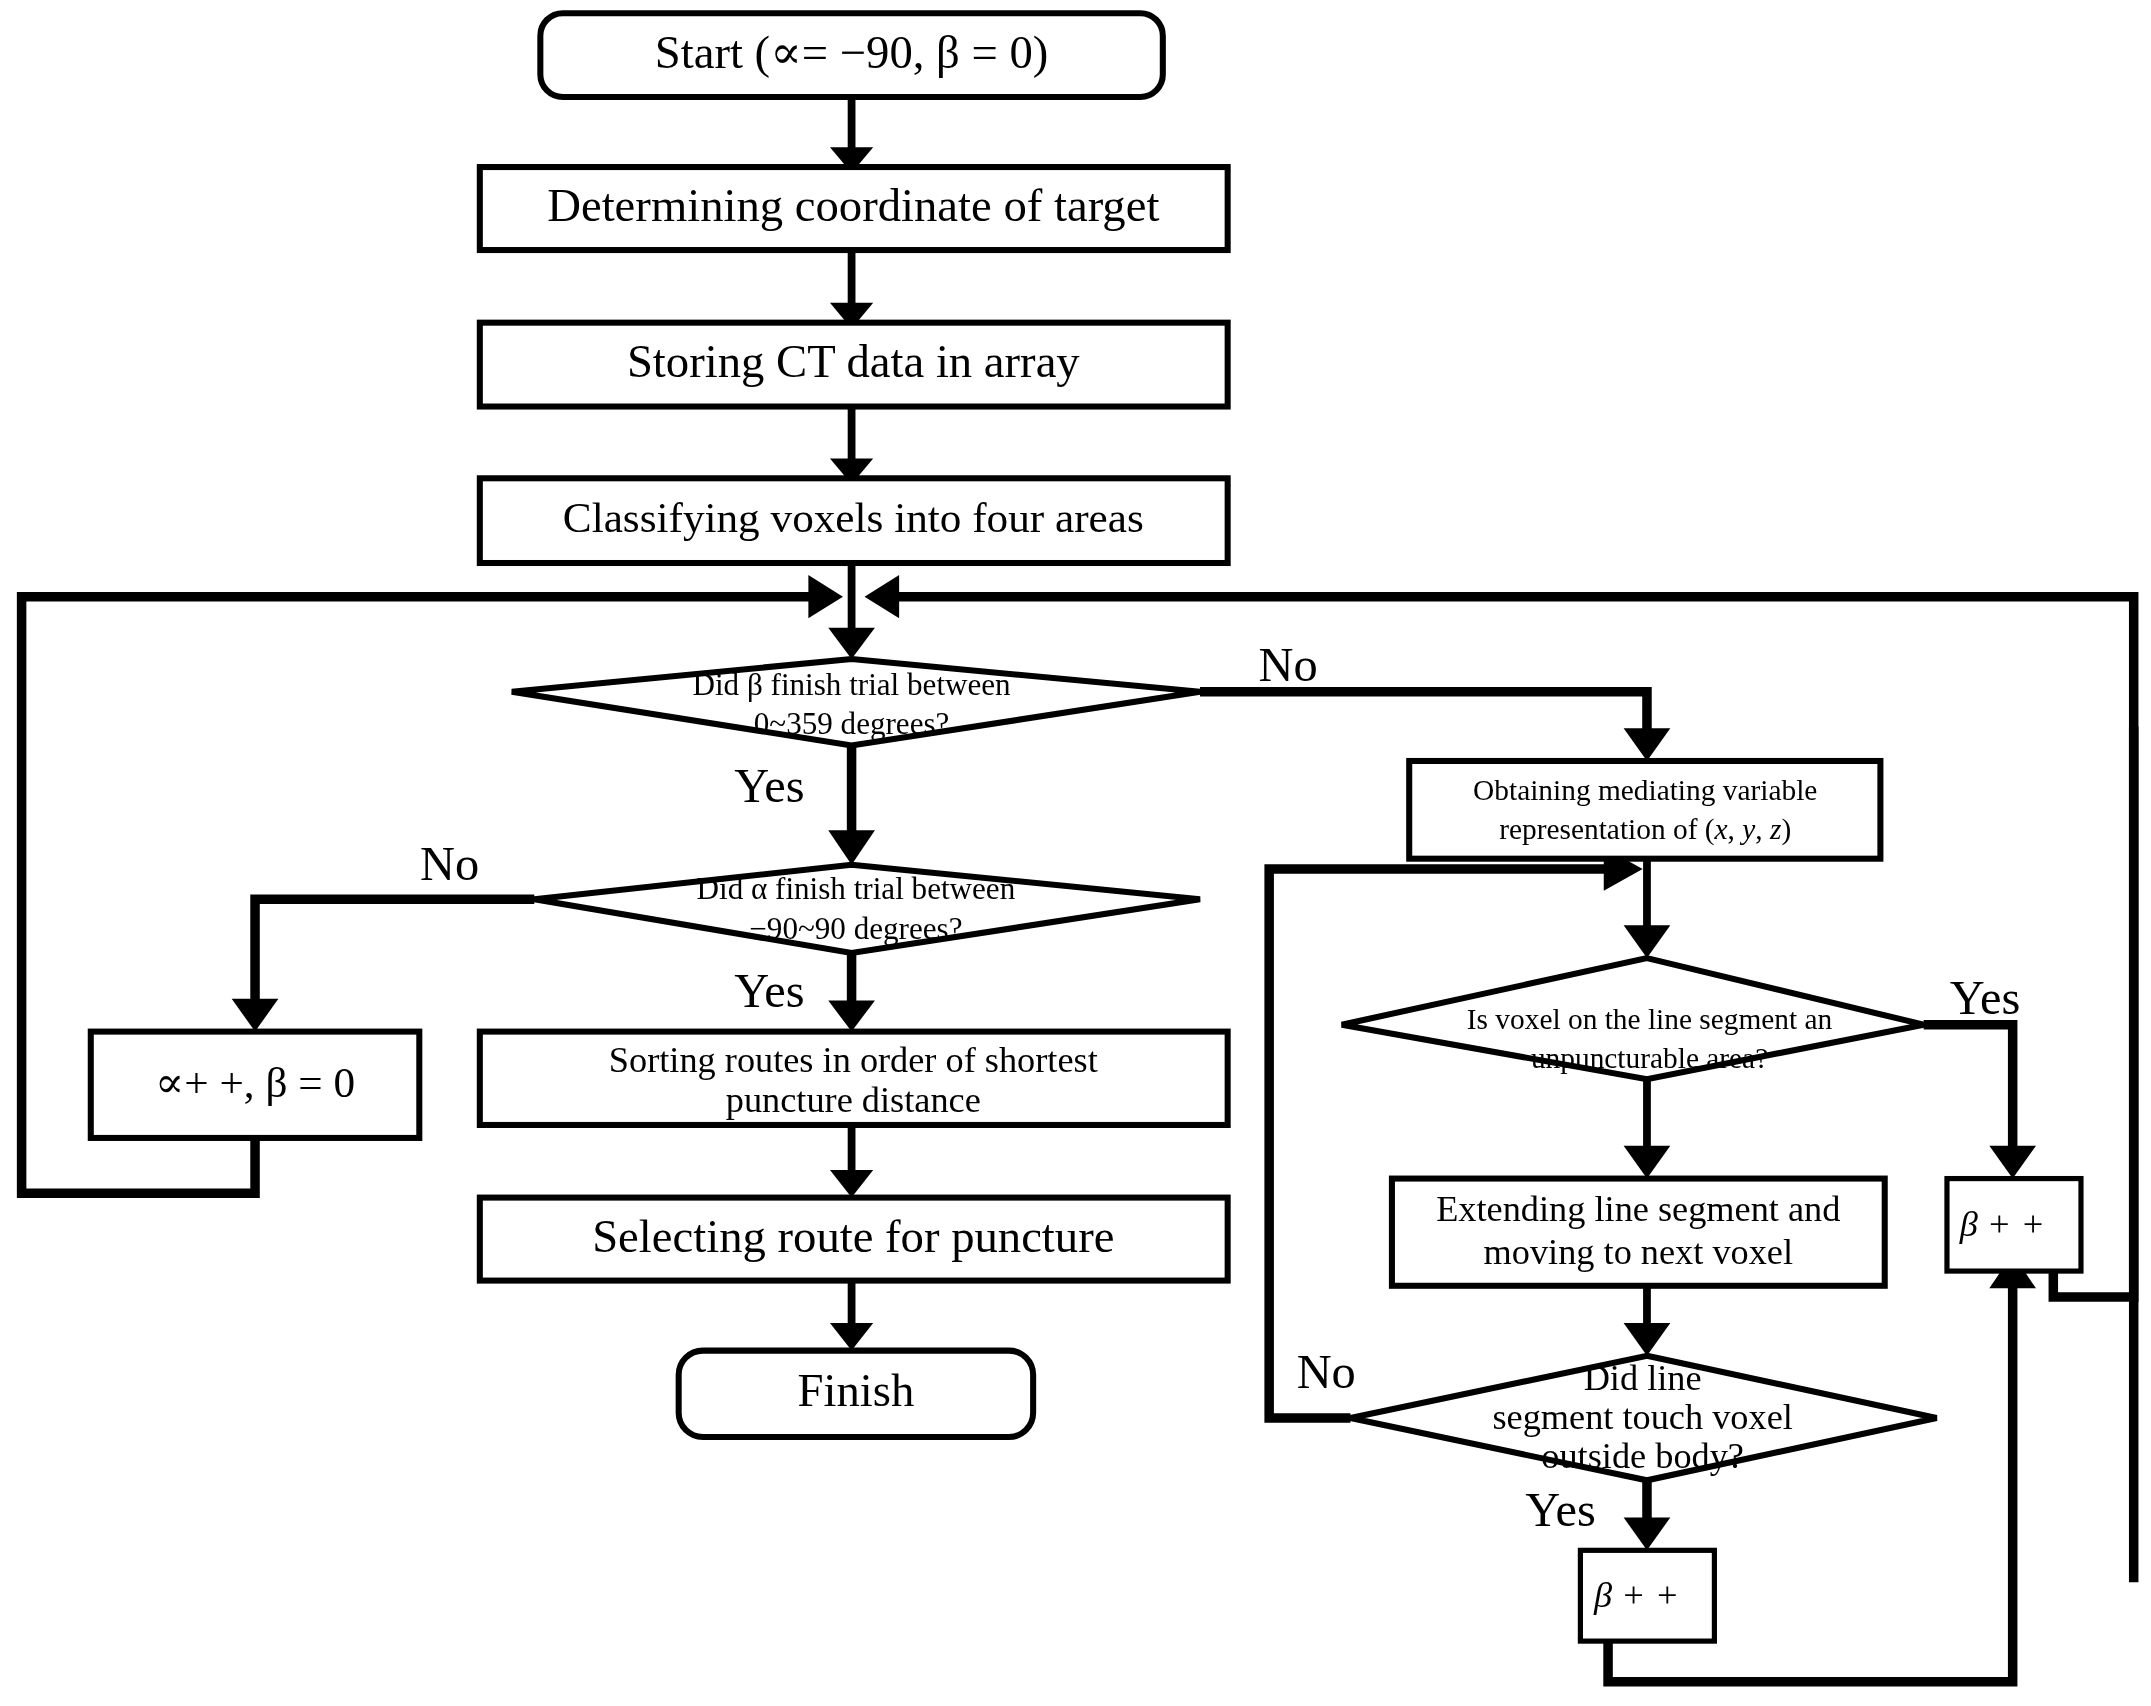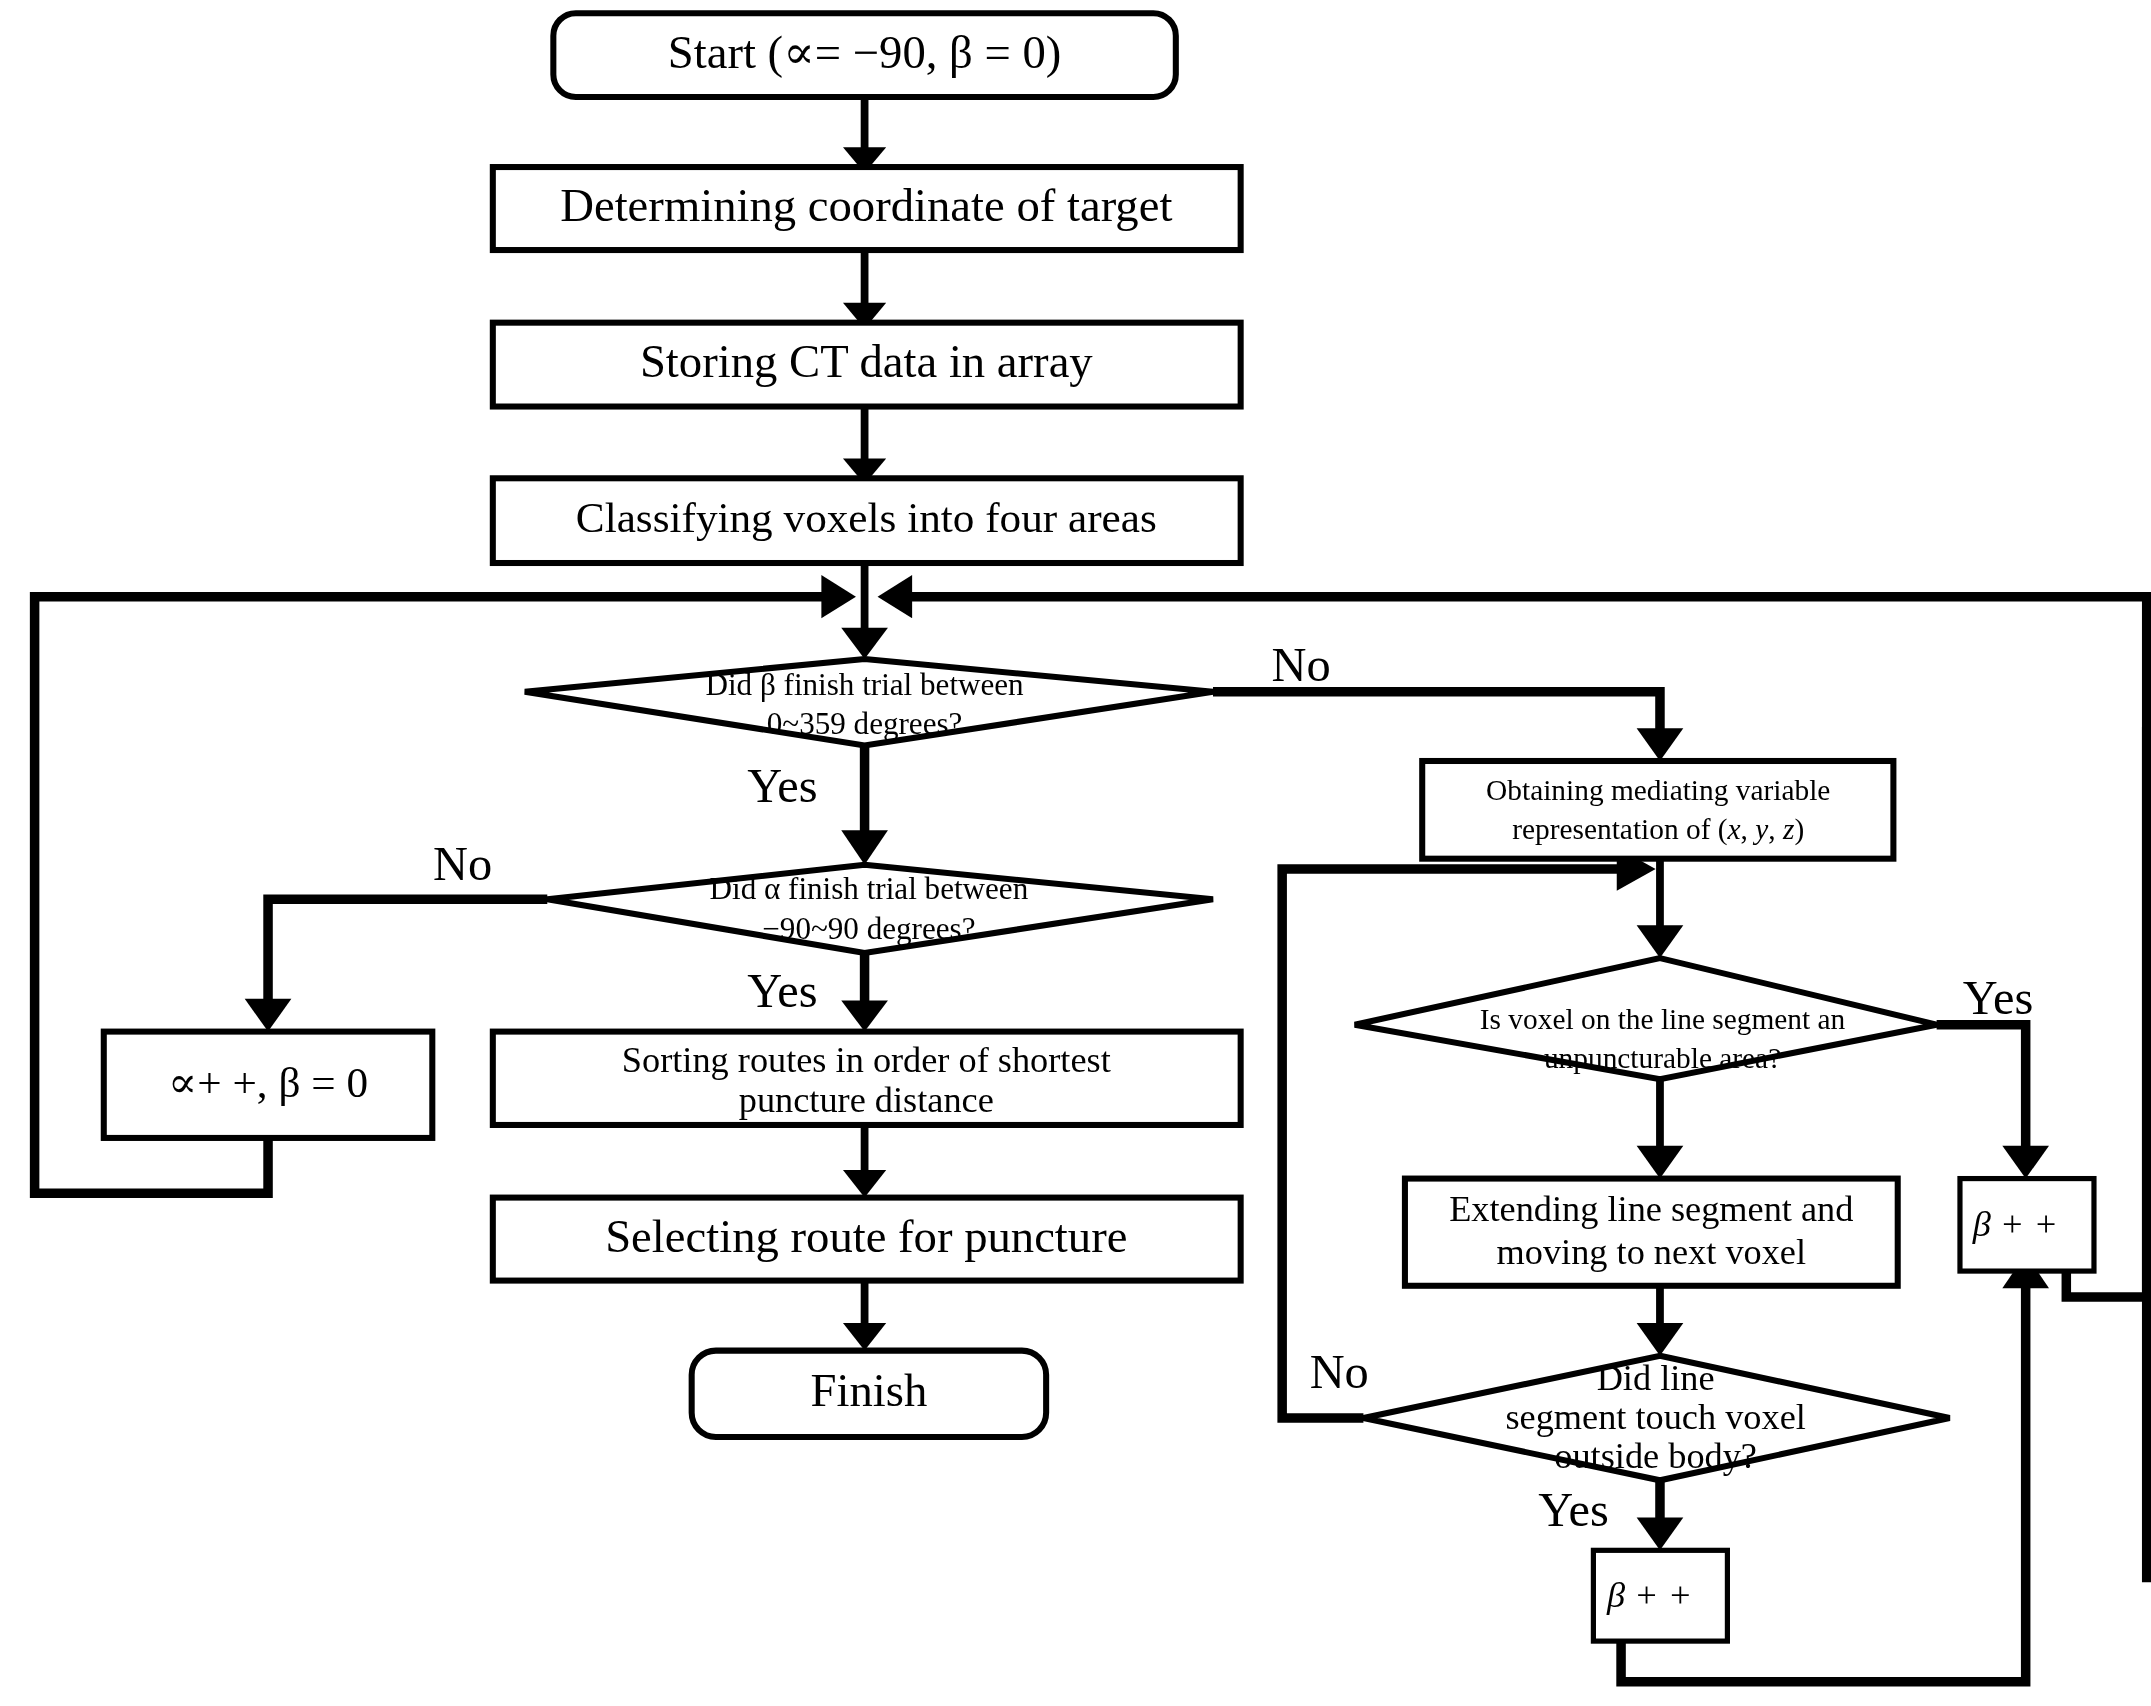--- a/index.html
+++ b/index.html
@@ -12,21 +12,20 @@
     width: 2151px;
     height: 1707px;
     overflow: hidden;
     font-family: "Liberation Serif", "DejaVu Serif", serif;
   }
   #flow-root {
     position: relative;
     width: 1747px;
     height: 1707px;
     background: #ffffff;
-    padding-left: 13px;
   }
   svg#flow-svg {
     display: block;
     width: 2151px;
     height: 1707px;
   }
   .shape-stroke {
     fill: #ffffff;
     stroke: #000000;
     stroke-width: 7;

